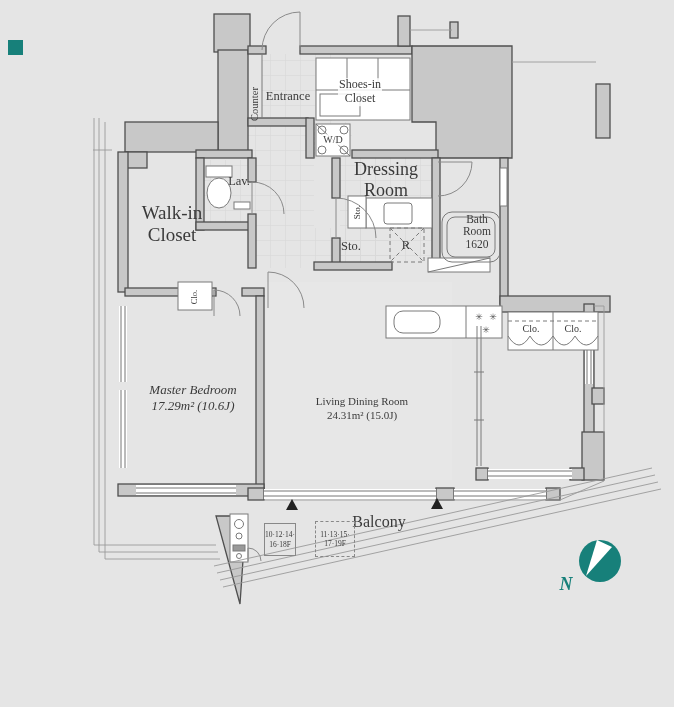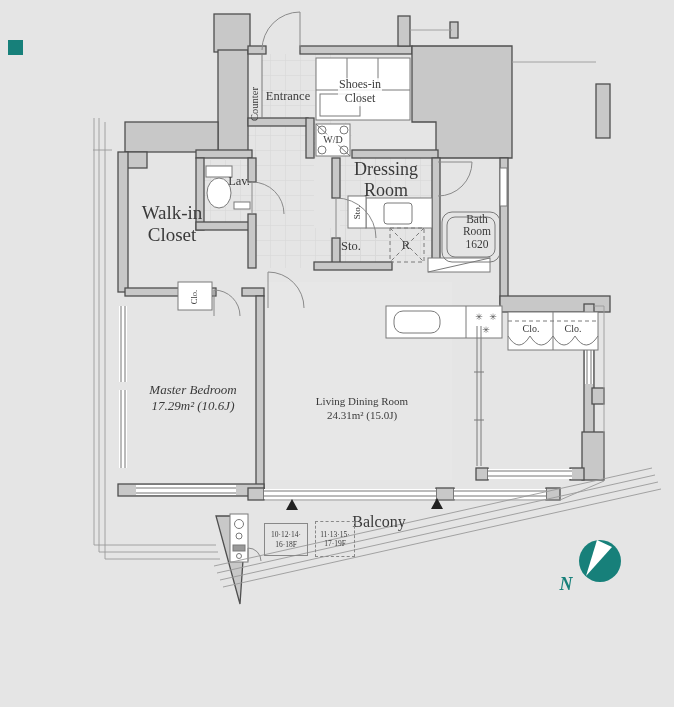--- a/index.html
+++ b/index.html
@@ -297,21 +297,21 @@
 </div>
 
 <div class="lbl" style="left:362px;top:409px;font-size:11px;line-height:1.25;">
   <span class="ln">Living Dining Room</span>
   <span class="ln">24.31m² (15.0J)</span>
 </div>
 
 
 <div class="lbl" style="left:379px;top:522px;font-size:16px;">Balcony</div>
 
-<div class="fbox" style="left:264px;top:523px;width:44px;height:33px;border:1px solid #888;">
+<div class="fbox" style="left:264px;top:523px;width:32px;height:33px;border:1px solid #888;">
   <span>10·12·14·</span>
   <span>16·18F</span>
 </div>
 <div class="fbox" style="left:315px;top:521px;width:40px;height:36px;border:1px dashed #888;">
   <span>11·13·15·</span>
   <span>17·19F</span>
 </div>
 
 <span class="burner" style="left:479px;top:317px;">✳</span>
 <span class="burner" style="left:493px;top:317px;">✳</span>

